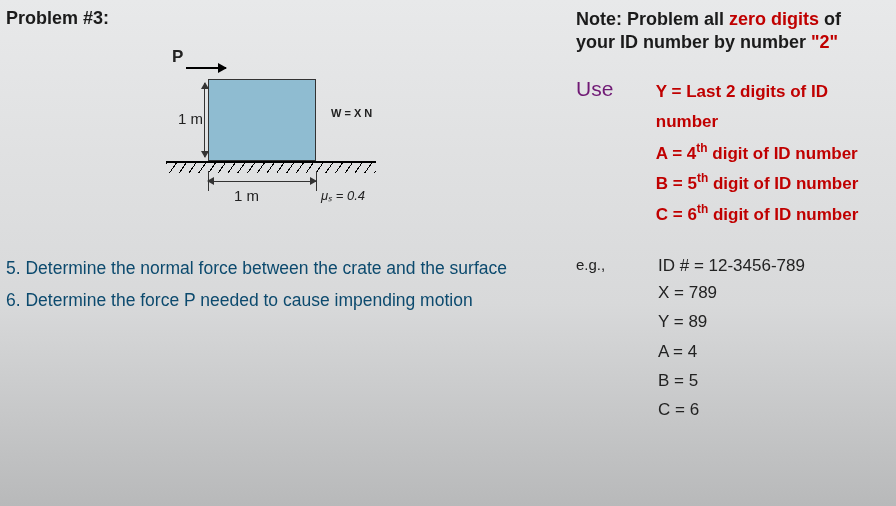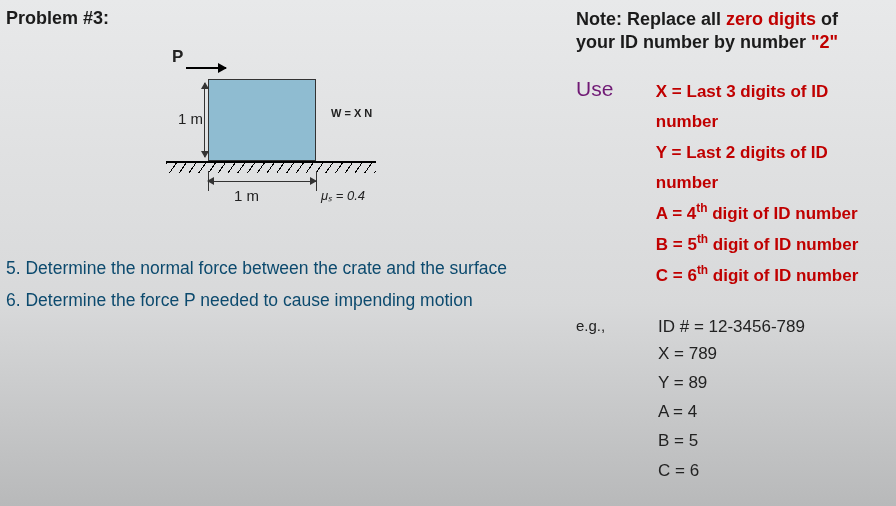--- a/index.html
+++ b/index.html
@@ -196,27 +196,26 @@
     </div>
 
     <div class="questions">
       <p>5. Determine the normal force between the crate and the surface</p>
       <p>6. Determine the force P needed to cause impending motion</p>
     </div>
   </div>
 
   <div class="right-col">
     <div class="note">
-      <span>Note: Replace all </span><span class="red">zero digits</span><span> of your ID number by number </span><span class="red">"2"</span>
+      <span>Note: Problem all </span><span class="red">zero digits</span><span> of your ID number by number </span><span class="red">"2"</span>
     </div>
 
     <div class="use-row">
       <div class="use-label">Use</div>
       <div class="defs">
-        <div class="red">X = Last 3 digits of ID number</div>
         <div class="red">Y = Last 2 digits of ID number</div>
         <div class="red"><span>A = 4</span><sup>th</sup><span> digit of ID number</span></div>
         <div class="red"><span>B = 5</span><sup>th</sup><span> digit of ID number</span></div>
         <div class="red"><span>C = 6</span><sup>th</sup><span> digit of ID number</span></div>
       </div>
     </div>
 
     <div class="eg-row">
       <div class="eg-label">e.g.,</div>
       <div style="font-size:17px;">ID # = 12-3456-789</div>

